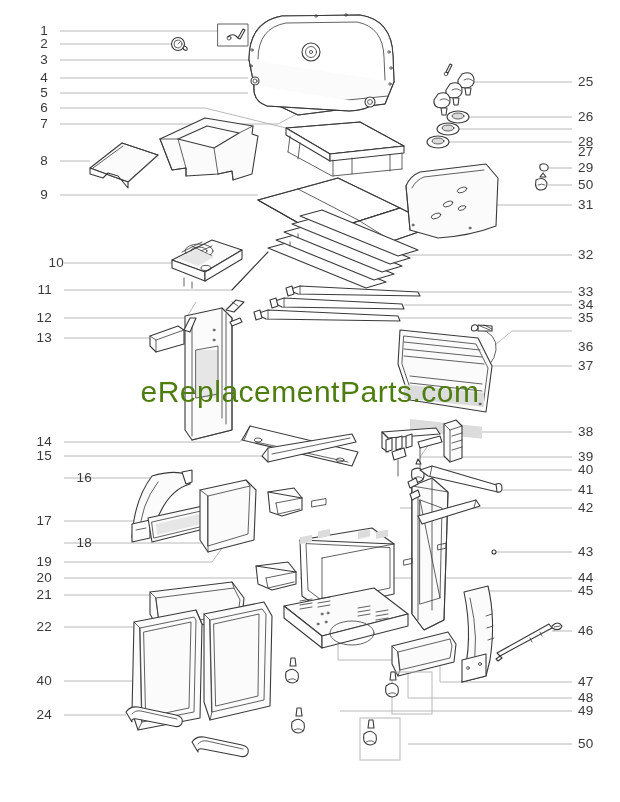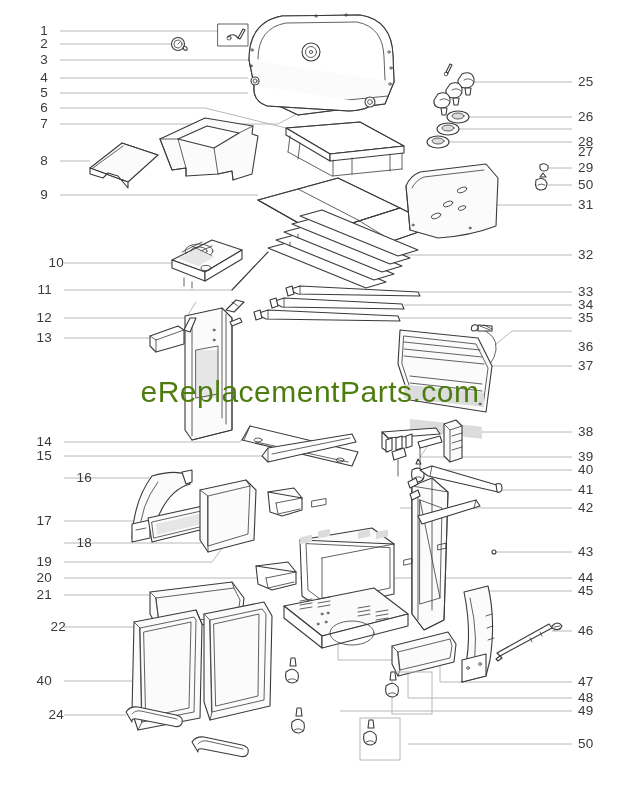--- a/index.html
+++ b/index.html
@@ -584,23 +584,23 @@
       <div class="callout-num left" style="top: 311px; left: 0px; width: 52px;">12</div>
       <div class="callout-num left" style="top: 331px; left: 0px; width: 52px;">13</div>
       <div class="callout-num left" style="top: 435px; left: 0px; width: 52px; text-align: right;">14</div>
       <div class="callout-num left" style="top: 449px; left: 0px; width: 52px;">15</div>
       <div class="callout-num left" style="top: 471px; left: 0px; width: 52px; padding-left: 40px;">16</div>
       <div class="callout-num left" style="top: 514px; left: 0px; width: 52px;">17</div>
       <div class="callout-num left" style="top: 536px; left: 0px; width: 52px; margin-left: 40px;">18</div>
       <div class="callout-num left" style="top: 555px; left: 0px; width: 52px;">19</div>
       <div class="callout-num left" style="top: 571px; left: 0px; width: 52px;">20</div>
       <div class="callout-num left" style="top: 588px; left: 0px; width: 52px;">21</div>
-      <div class="callout-num left" style="top: 620px; left: 0px; width: 52px; padding-left: 14px;">22</div>
+      <div class="callout-num left" style="top: 620px; left: 0px; width: 52px;">22</div>
       <div class="callout-num left" style="top: 674px; left: 0px; width: 52px;">40</div>
-      <div class="callout-num left" style="top: 708px; left: 0px; width: 52px; padding-left: 12px;">24</div>
+      <div class="callout-num left" style="top: 708px; left: 0px; width: 52px;">24</div>
       <div class="callout-num right" style="top: 75px; left: 578px;">25</div>
       <div class="callout-num right" style="top: 110px; left: 578px;">26</div>
       <div class="callout-num right" style="top: 122px; left: 578px; margin-top: 23px;">27</div>
       <div class="callout-num right" style="top: 135px; left: 578px;">28</div>
       <div class="callout-num right" style="top: 161px; left: 578px;">29</div>
       <div class="callout-num right" style="top: 178px; left: 578px;">50</div>
       <div class="callout-num right" style="top: 198px; left: 578px;">31</div>
       <div class="callout-num right" style="top: 248px; left: 578px;">32</div>
       <div class="callout-num right" style="top: 285px; left: 578px;">33</div>
       <div class="callout-num right" style="top: 298px; left: 578px;">34</div>

